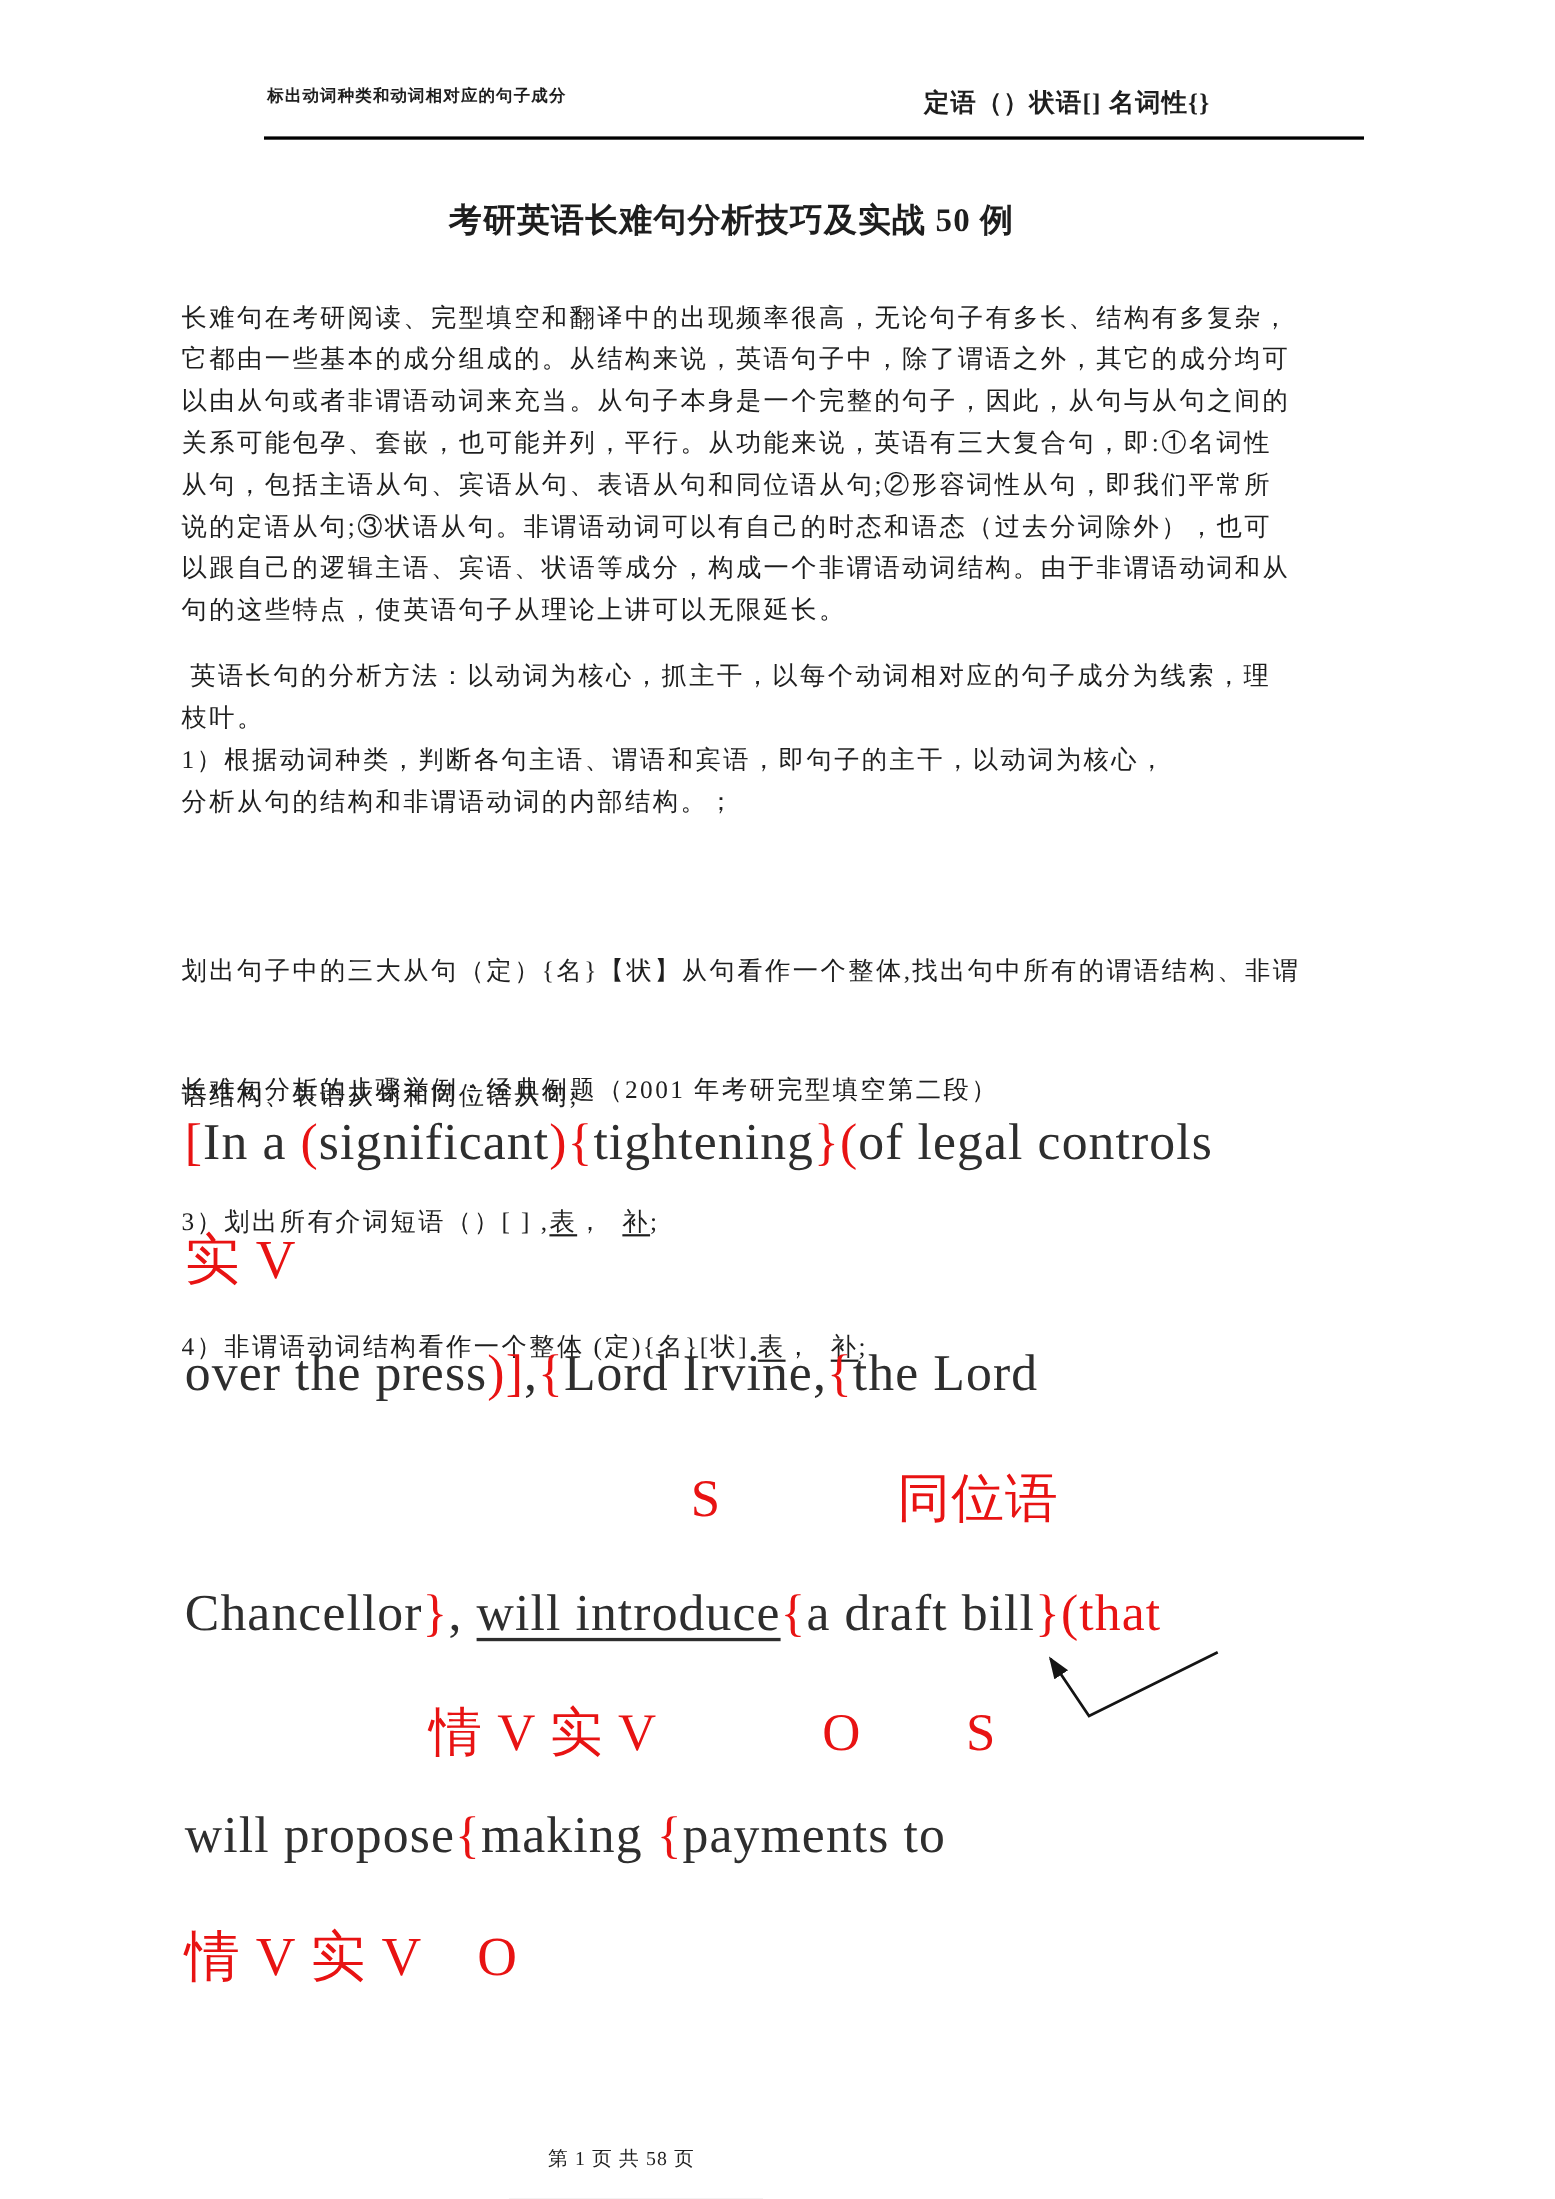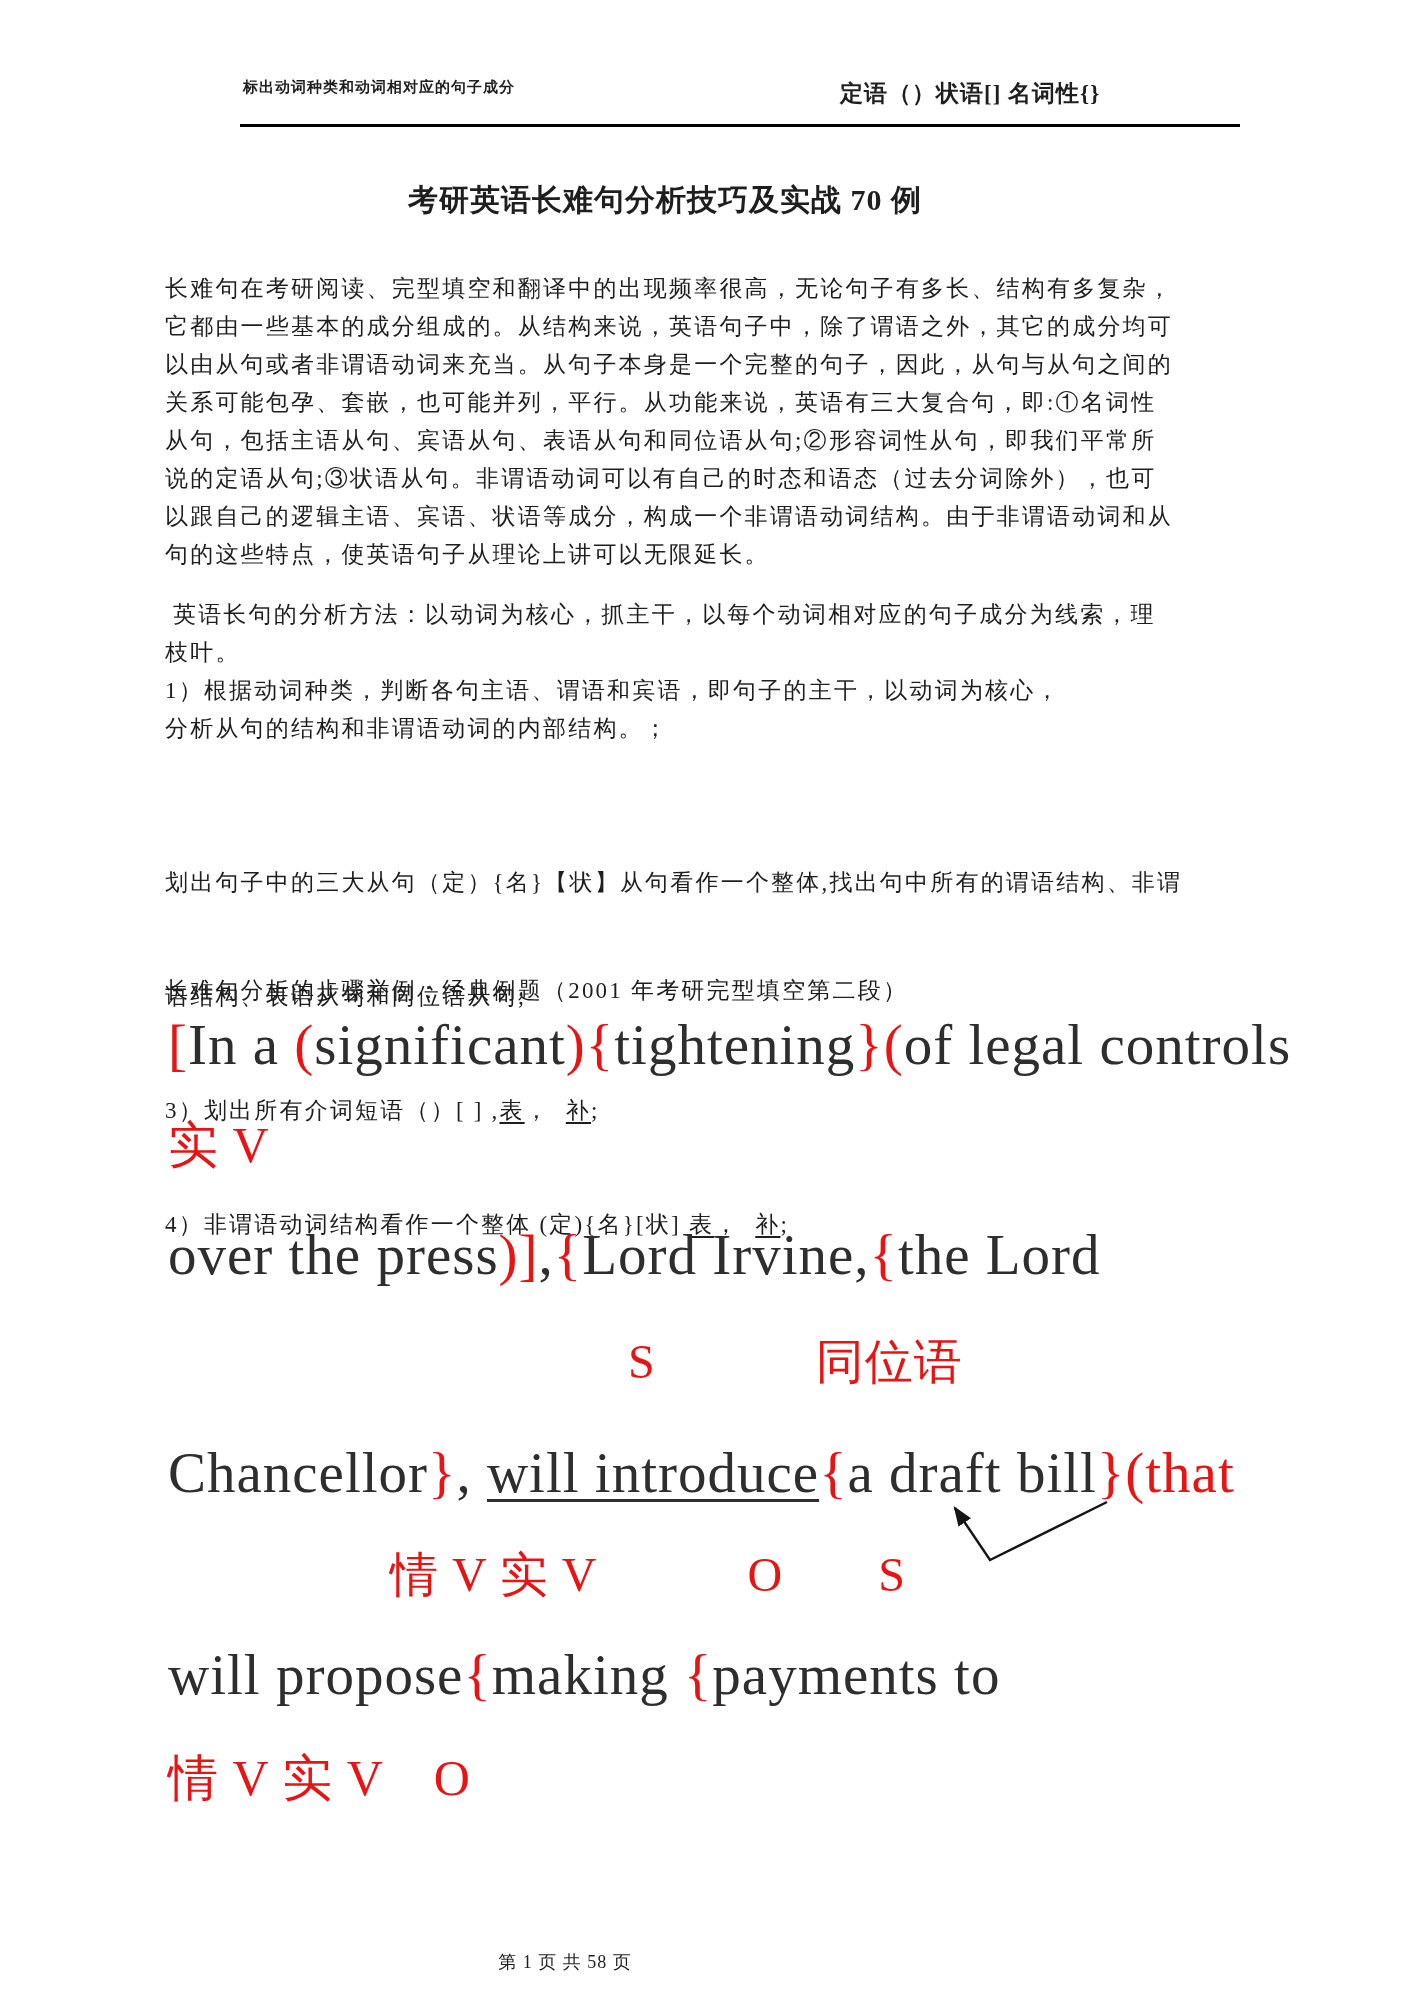--- a/index.html
+++ b/index.html
@@ -17,21 +17,21 @@
          font-size:30px;font-weight:bold;letter-spacing:1px;white-space:pre;}
   
   .para{position:absolute;left:165px;width:1090px;font-size:23px;letter-spacing:2.2px;
         line-height:38px;white-space:pre;}
   .para .line{white-space:pre;}
   .p1{top:270px;}
   .p2{top:596px;}
   .p3{top:788px;}
   .p4{top:972px;}
   
-  .ex{position:absolute;left:168px;font-size:57px;letter-spacing:1px;white-space:pre;color:#2e2e2e;}
+  .ex{position:absolute;left:168px;font-size:47px;letter-spacing:1px;white-space:pre;color:#2e2e2e;}
   .e1{top:1012px;}
   .e2{top:1112px;font-size:50px;}
   .e3{top:1222px;}
   .e4{top:1330px;padding-left:460px;font-size:48px;}
   .e5{top:1440px;}
   .e6{top:1543px;padding-left:222px;font-size:48px;}
   .e7{top:1642px;}
   .e8{top:1745px;font-size:50px;}
   .red{color:var(--red,#e81313);}
   .ul{text-decoration:underline;text-decoration-thickness:3px;text-underline-offset:7px;}
@@ -44,21 +44,21 @@
 </style>
 </head>
 <body>
 
 <div class="page">
 
   <span class="header-left">标出动词种类和动词相对应的句子成分</span>
   <span class="header-right">定语（）状语[] 名词性{}</span>
   <div class="header-rule"></div>
 
-  <h1 class="title">考研英语长难句分析技巧及实战 70 例</h1>
+  <h1 class="title">考研英语长难句分析技巧及实战 50 例</h1>
 
   <div class="para p1"><div class="line">长难句在考研阅读、完型填空和翻译中的出现频率很高，无论句子有多长、结构有多复杂，</div><div class="line">它都由一些基本的成分组成的。从结构来说，英语句子中，除了谓语之外，其它的成分均可</div><div class="line">以由从句或者非谓语动词来充当。从句子本身是一个完整的句子，因此，从句与从句之间的</div><div class="line">关系可能包孕、套嵌，也可能并列，平行。从功能来说，英语有三大复合句，即:①名词性</div><div class="line">从句，包括主语从句、宾语从句、表语从句和同位语从句;②形容词性从句，即我们平常所</div><div class="line">说的定语从句;③状语从句。非谓语动词可以有自己的时态和语态（过去分词除外），也可</div><div class="line">以跟自己的逻辑主语、宾语、状语等成分，构成一个非谓语动词结构。由于非谓语动词和从</div><div class="line">句的这些特点，使英语句子从理论上讲可以无限延长。</div></div>
 
   <div class="para p2"><div class="line"> 英语长句的分析方法：以动词为核心，抓主干，以每个动词相对应的句子成分为线索，理</div><div class="line">枝叶。</div><div class="line">1）根据动词种类，判断各句主语、谓语和宾语，即句子的主干，以动词为核心，</div><div class="line">分析从句的结构和非谓语动词的内部结构。；</div></div>
 
   <div class="para p3">
     <div class="line">划出句子中的三大从句（定）{名}【状】从句看作一个整体,找出句中所有的谓语结构、非谓</div>
     <div class="line">语结构、表语从句和同位语从句;</div>
     <div class="line"><span>3）划出所有介词短语（）[ ] ,</span><span class="ul">表</span><span>，  </span><span class="ul">补</span><span>;</span></div>
     <div class="line"><span>4）非谓语动词结构看作一个整体 (定){名}[状] </span><span class="ul">表</span><span>，  </span><span class="ul">补</span><span>;</span></div>

